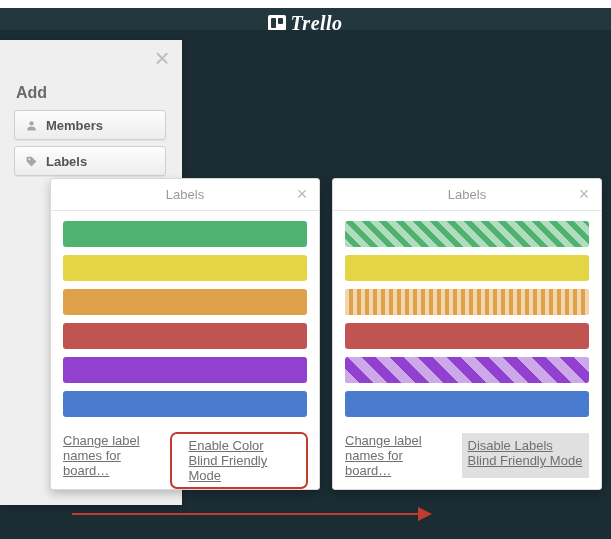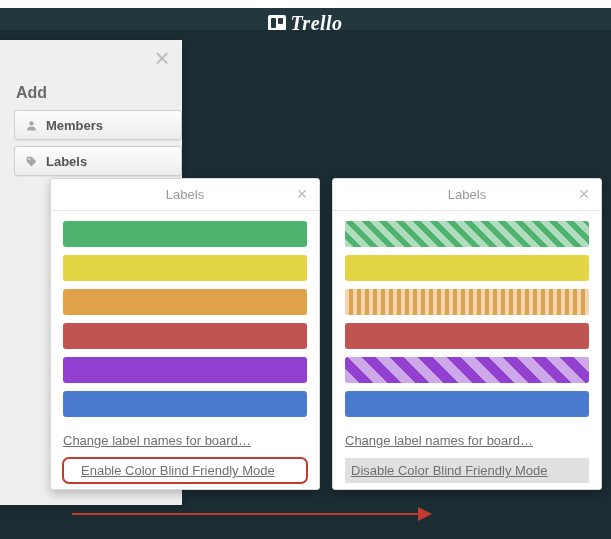--- a/index.html
+++ b/index.html
@@ -34,21 +34,21 @@
     background: #efefef; box-shadow: 0 2px 6px rgba(0,0,0,.25);
     padding: 8px 14px 0 14px;
   }
   .sidebar-close {
     position: absolute; right: 6px; top: 6px; width: 28px; height: 28px;
     color: #bdbdbd; font-size: 26px; line-height: 24px; text-align: center; cursor: pointer;
   }
   .add-heading { color: #6a6a6a; font-weight: 600; margin: 36px 0 8px 2px; font-size: 16px; }
   .side-btn {
     display: flex; align-items: center; gap: 8px;
-    height: 30px; width: 168px; margin: 0 0 6px 0; padding: 0 10px;
+    height: 30px; width: 152px; margin: 0 0 6px 0; padding: 0 10px;
     background: linear-gradient(#fdfdfd, #ededed);
     border: 1px solid #cfcfcf; border-radius: 3px;
     color: #555; font-weight: 600; font-size: 13px; cursor: pointer;
     box-shadow: 0 1px 0 rgba(0,0,0,.05);
   }
   .side-btn .ic { color: #a7a7a7; display: inline-flex; }
   .side-btn .ic svg { display: block; }
 
   .popover {
     position: absolute; width: 270px; background: #fff;
@@ -84,21 +84,21 @@
     content: ""; position: absolute; inset: 0;
     background-image: repeating-linear-gradient(90deg,
       rgba(255,255,255,0.55) 0 4px, rgba(255,255,255,0) 4px 8px);
   }
   .hatch.wide::after {
     background-image: repeating-linear-gradient(45deg,
       rgba(255,255,255,0.55) 0 10px, rgba(255,255,255,0) 10px 20px);
   }
   .plain::after { content: none; }
 
-  .links { padding: 6px 12px 10px 12px; display: flex; flex-direction: column; gap: 10px; }
+  .links { padding: 6px 12px 10px 12px; display: flex; flex-direction: row; gap: 10px; }
   .linkish {
     color: #707070; text-decoration: underline; font-size: 13px;
     display: inline-block; cursor: pointer;
   }
 
   .outline-red { outline: 2px solid #c23b2e; outline-offset: -1px; padding: 5px 18px; border-radius: 6px; }
   .fill-grey   { background: #e0e0e0; padding: 5px 6px; }
 
   .arrow {
     position: absolute; left: 72px; top: 504px; width: 360px; height: 20px;
@@ -177,21 +177,21 @@
     <div class="swatches">
       <div class="swatch hatch" style="background-color:#4fb36f"></div>
       <div class="swatch plain" style="background-color:#e3d544"></div>
       <div class="swatch vlines" style="background-color:#dfa24b"></div>
       <div class="swatch plain" style="background-color:#c05450"></div>
       <div class="swatch hatch wide" style="background-color:#9240cf"></div>
       <div class="swatch plain" style="background-color:#4a7bcf"></div>
     </div>
     <div class="links">
       <span class="linkish">Change label names for board…</span>
-      <span class="linkish fill-grey">Disable Color Blind Friendly Mode</span>
+      <span class="linkish fill-grey">Disable Labels Blind Friendly Mode</span>
     </div>
   </div>
 
   <div class="arrow">
     <div class="arrow-line"></div>
     <div class="arrow-head"></div>
   </div>
 
 </div>
 

